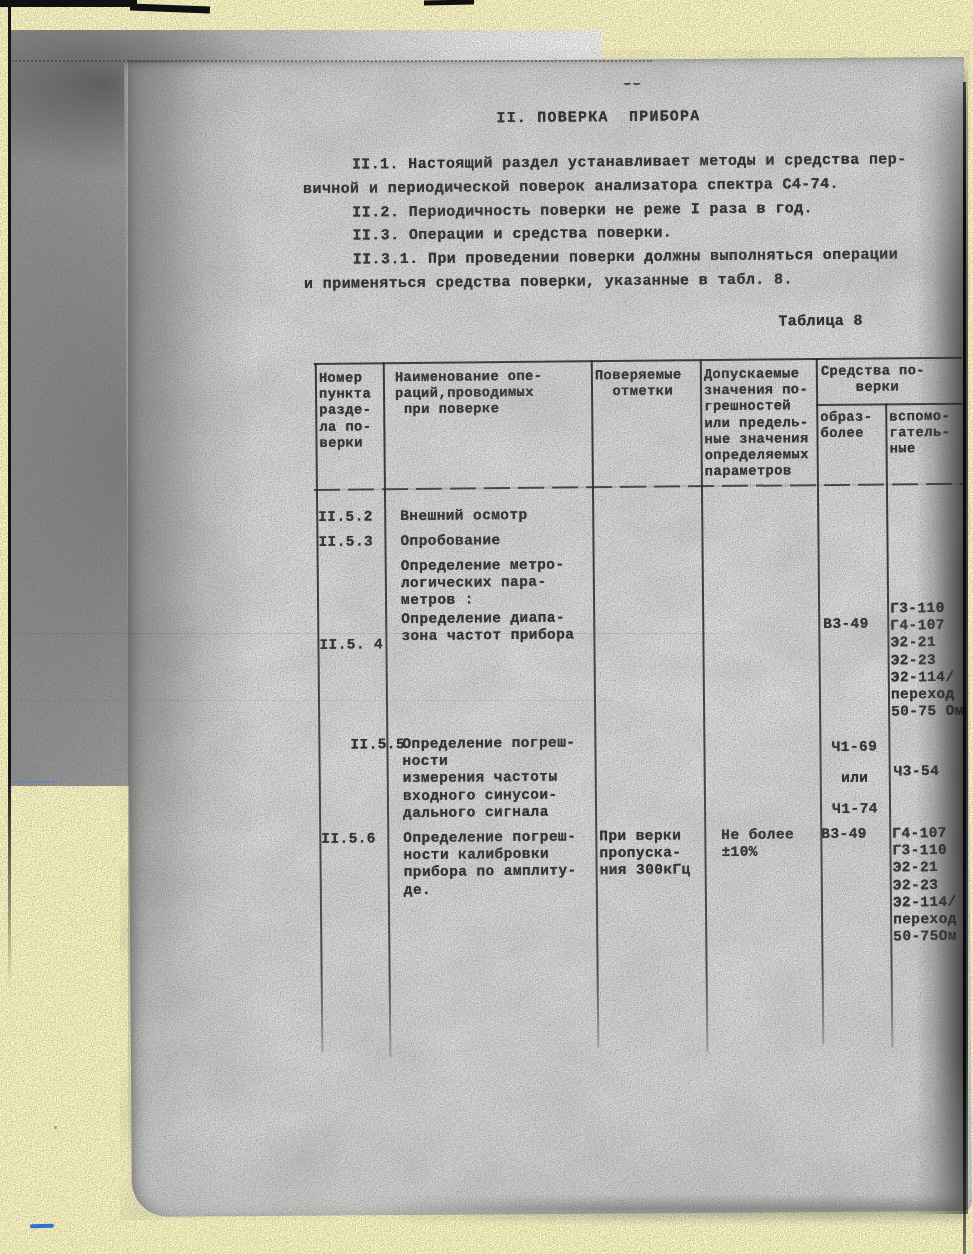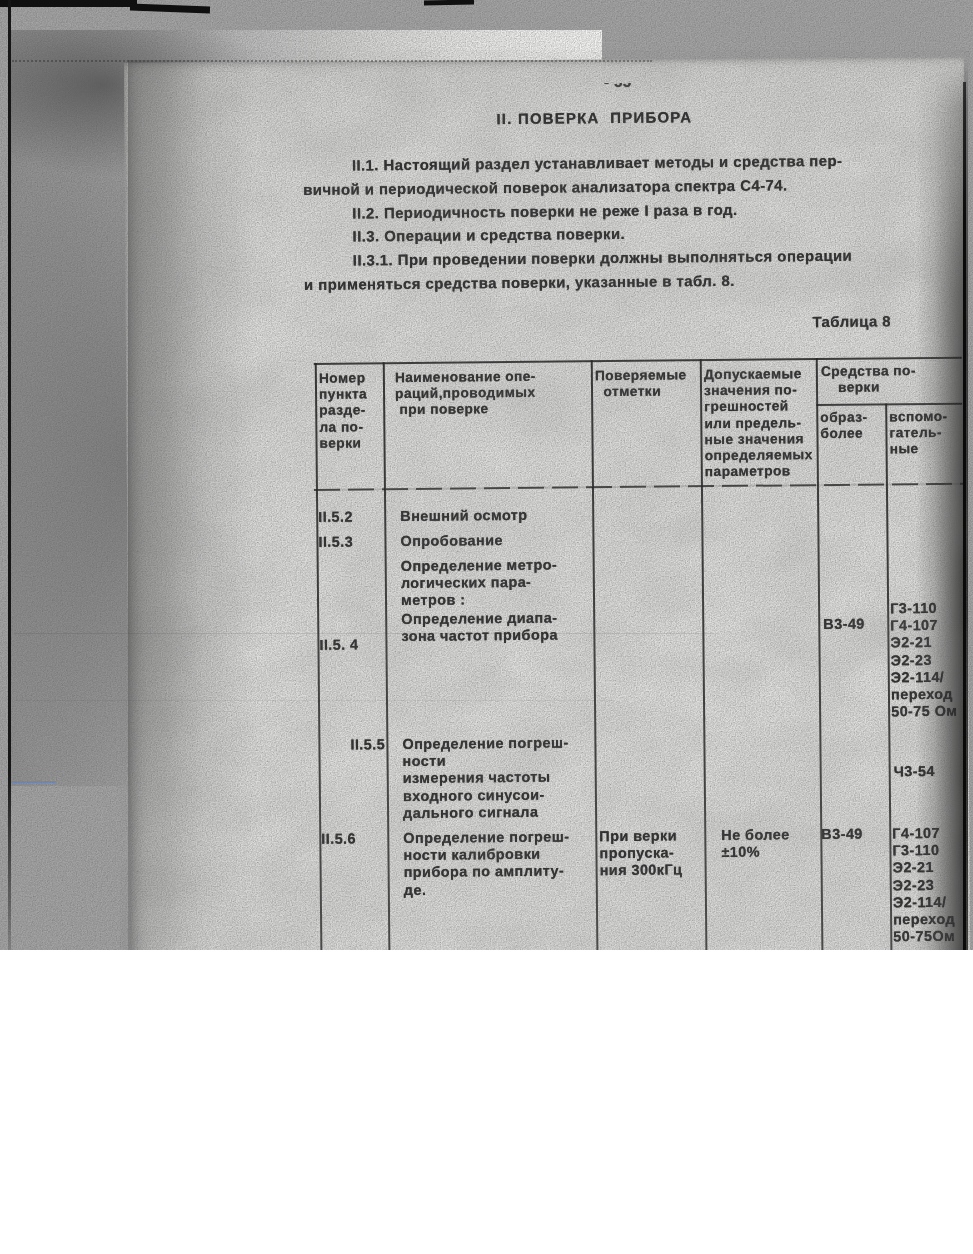--- a/index.html
+++ b/index.html
@@ -1,17 +1,17 @@
 <!DOCTYPE html>
 <html><head>
 <meta charset="utf-8">
 <style>
   html,body{margin:0;padding:0;background:#ffffff;}
-  #canvas{position:relative;width:973px;height:950px;background:#a3a3a3;overflow:hidden;
-          font-family:Liberation Sans, sans-serif;}
+  #canvas{position:relative;width:973px;height:1254px;background:#fef9c3;overflow:hidden;
+          font-family:Liberation Mono, monospace;}
 
   
   .under-page{position:absolute;left:8px;top:30px;width:594px;height:756px;z-index:1;
     background:
       radial-gradient(230px 130px at 95px 55px, rgba(35,35,35,.5), rgba(35,35,35,0) 70%),
       radial-gradient(200px 500px at 120px 430px, rgba(60,60,60,.35), rgba(60,60,60,0) 75%),
       linear-gradient(90deg,#8f8f8f 0%,#989898 10%,#a8a8a8 25%,#c1c1c1 45%,#d8d8d6 62%,#e9e9e7 80%,#f3f3f1 100%);}
   .main-page{position:absolute;left:128px;top:60px;width:840px;height:1154px;z-index:2;
     transform:rotate(-0.4deg);
     border-radius:0 0 10px 36px;
@@ -87,21 +87,21 @@
 
     <div class="t title" style="left:502px;top:106px;">II. ПОВЕРКА  ПРИБОРА</div>
 
     <div class="t" style="left:357px;top:151px;">II.1. Настоящий раздел устанавливает методы и средства пер-</div>
     <div class="t" style="left:308px;top:175px;">вичной и периодической поверок анализатора спектра С4-74.</div>
     <div class="t" style="left:357px;top:199px;">II.2. Периодичность поверки не реже I раза в год.</div>
     <div class="t" style="left:357px;top:222px;">II.3. Операции и средства поверки.</div>
     <div class="t" style="left:357px;top:246px;">II.3.1. При проведении поверки должны выполняться операции</div>
     <div class="t" style="left:308px;top:270px;">и применяться средства поверки, указанные в табл. 8.</div>
 
-    <div class="t" style="left:816px;top:312px;">Таблица 8</div>
+    <div class="t" style="left:782px;top:312px;">Таблица 8</div>
 
     <div class="hl" style="left:317px;top:360px;width:648px;"></div>
     <div class="hl" style="left:819px;top:406px;width:146px;"></div>
     <div class="hl dashed" style="left:316px;top:486px;width:649px;"></div>
 
     <div class="vl" style="left:318px;top:360px;height:690px;"></div>
     <div class="vl" style="left:386px;top:360px;height:695px;"></div>
     <div class="vl" style="left:594px;top:360px;height:688px;"></div>
     <div class="vl" style="left:703px;top:360px;height:693px;"></div>
     <div class="vl" style="left:819px;top:360px;height:686px;"></div>
@@ -153,20 +153,23 @@
 Э2-114/
 переход
 50-75 Ом</div>
 
     <div class="t tc" style="left:320px;top:734px;padding-left:30px;">II.5.5</div>
     <div class="t tc" style="left:402px;top:734px;">Определение погреш-
 ности
 измерения частоты
 входного синусои-
 дального сигнала</div>
+    <div class="t tc lh31" style="left:821px;top:734px;">Ч1-69
+или
+Ч1-74</div>
     <div class="t tc" style="left:893px;top:766px;">Ч3-54</div>
 
     <div class="t tc" style="left:320px;top:828px;">II.5.6</div>
     <div class="t tc" style="left:402px;top:828px;">Определение погреш-
 ности калибровки
 прибора по амплиту-
 де.</div>
     <div class="t tc" style="left:598px;top:828px;">При верки
 пропуска-
 ния 300кГц</div>

